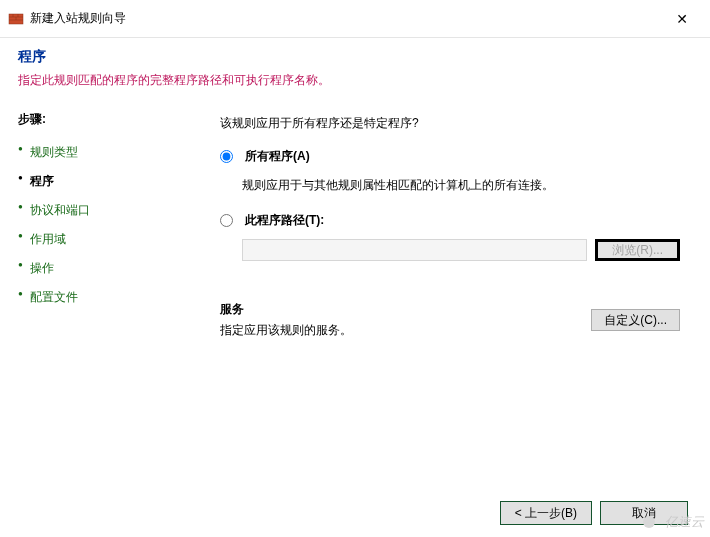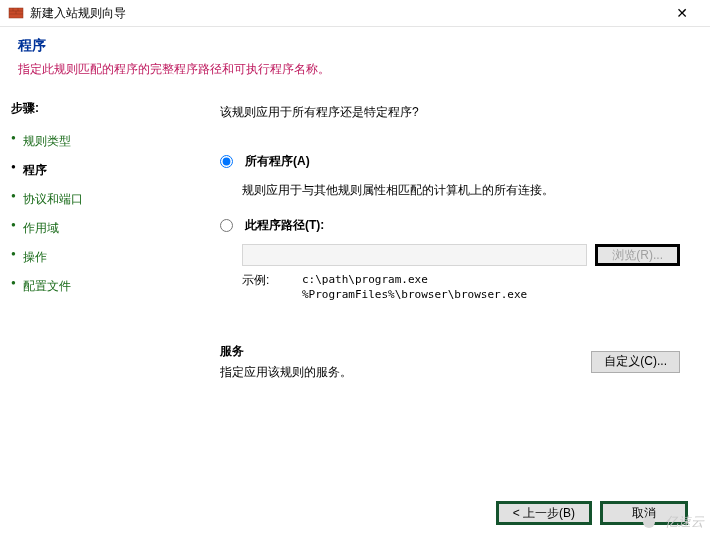--- a/index.html
+++ b/index.html
@@ -1,50 +1,50 @@
 <!DOCTYPE html>
 <html><head>
 <meta charset="utf-8">
 <style>
 * { box-sizing: border-box; margin: 0; padding: 0; }
 body { font-family: "Microsoft YaHei", "Segoe UI", Tahoma, sans-serif; font-size: 12px; color: #000; background: #fff; width: 710px; height: 537px; overflow: hidden; position: relative; }
-.titlebar { display: flex; align-items: center; height: 27px; padding: 0 8px; border-bottom: 1px solid #e5e5e5; }
+.titlebar { display: flex; align-items: center; height: 38px; padding: 0 8px; border-bottom: 1px solid #e5e5e5; }
 .titlebar .icon-wrap { width: 16px; height: 16px; margin-right: 6px; display: flex; align-items: center; justify-content: center; }
 .titlebar .title-text { flex: 1; font-size: 12px; color: #000; }
 .titlebar .close { width: 40px; height: 30px; display: flex; align-items: center; justify-content: center; font-size: 14px; cursor: pointer; }
 .header { padding: 10px 18px 12px 18px; }
 .header h1 { font-size: 14px; font-weight: bold; color: #003399; margin-bottom: 6px; }
 .header p { font-size: 12px; color: #be185d; }
 .main { display: flex; height: 405px; }
-.sidebar { width: 190px; padding: 10px 0 0 11px; }
+.sidebar { width: 190px; padding: 10px 0 0 18px; }
 .sidebar .steps-label { font-size: 12px; font-weight: bold; color: #000; margin-bottom: 10px; }
 .sidebar ul { list-style: none; }
 .sidebar li { padding: 6px 0 6px 12px; font-size: 12px; color: #1a6b1a; cursor: pointer; position: relative; }
 .sidebar li::before { content: "●"; position: absolute; left: 0; top: 6px; font-size: 8px; color: #1a6b1a; }
 .sidebar li.current { font-weight: bold; color: #000; }
 .sidebar li.current::before { color: #000; }
 .content { flex: 1; padding: 14px 30px 0 30px; }
-.question { font-size: 12px; margin-bottom: 28px; }
+.question { font-size: 12px; margin-bottom: 12px; }
 .radio-row { padding: 4px 0; display: flex; align-items: flex-start; gap: 12px; cursor: pointer; }
 .radio-row input[type=radio] { margin-top: 2px; cursor: pointer; }
 .radio-label { font-weight: bold; font-size: 12px; }
 .radio-desc { margin-left: 22px; font-size: 12px; margin-top: 8px; margin-bottom: 14px; }
 .path-input { margin-left: 22px; display: flex; gap: 8px; align-items: center; margin-top: 6px; }
 .path-input input[type=text] { flex: 1; height: 22px; border: 1px solid #d6d6d6; background: #f5f5f5; padding: 0 4px; font-size: 12px; }
 .path-input button { height: 22px; padding: 0 14px; background: #e5e5e5; border: 3px solid #000000; color: #a0a0a0; font-size: 12px; cursor: default; }
 .example { margin-left: 22px; margin-top: 6px; display: flex; }
 .example .ex-label { width: 60px; font-size: 12px; }
 .example .ex-paths { font-family: Consolas, monospace; font-size: 11px; white-space: pre; line-height: 1.4; }
 .service-row { display: flex; align-items: center; margin-top: 40px; }
 .service-row .svc-left { flex: 1; }
 .service-row .svc-title { font-weight: bold; font-size: 12px; margin-bottom: 4px; }
 .service-row .svc-desc { font-size: 12px; }
 .service-row button { height: 22px; padding: 0 12px; background: #e1e1e1; border: 1px solid #adadad; font-size: 12px; cursor: pointer; }
 .footer { position: absolute; bottom: 12px; right: 22px; display: flex; gap: 8px; }
-.footer button { height: 24px; padding: 0 14px; background: #e1e1e1; border: 3px solid #14532d; font-size: 12px; cursor: pointer; min-width: 88px; }
+.footer button { height: 24px; padding: 0 14px; background: #e1e1e1; border: 1px solid #14532d; font-size: 12px; cursor: pointer; min-width: 88px; }
 .footer button.primary { border: 2px solid #0078d7; background: #e1e1e1; }
 .watermark { position: absolute; right: 6px; bottom: 6px; font-size: 13px; color: #c9c9c9; font-style: italic; pointer-events: none; display:flex; align-items:center; gap:10px;}
 .watermark .wm-circle { width:12px; height:12px; border-radius:50%; background:#d8d8d8; display:inline-block;}
 </style>
 </head>
 <body>
 
 <div class="titlebar">
   <div class="icon-wrap">
     <svg width="16" height="16" viewBox="0 0 16 16">
@@ -88,25 +88,20 @@
     <div class="radio-desc">规则应用于与其他规则属性相匹配的计算机上的所有连接。</div>
 
     <label class="radio-row">
       <input type="radio" name="progsel" style="">
       <span class="radio-label">此程序路径(T):</span>
     </label>
     <div class="path-input">
       <input type="text" disabled="" style="">
       <button disabled="">浏览(R)...</button>
     </div>
-    <div class="example">
-      <div class="ex-label">示例:</div>
-      <div class="ex-paths">c:\path\program.exe
-%ProgramFiles%\browser\browser.exe</div>
-    </div>
 
     <div class="service-row">
       <div class="svc-left">
         <div class="svc-title">服务</div>
         <div class="svc-desc">指定应用该规则的服务。</div>
       </div>
       <button>自定义(C)...</button>
     </div>
   </div>
 </div>

